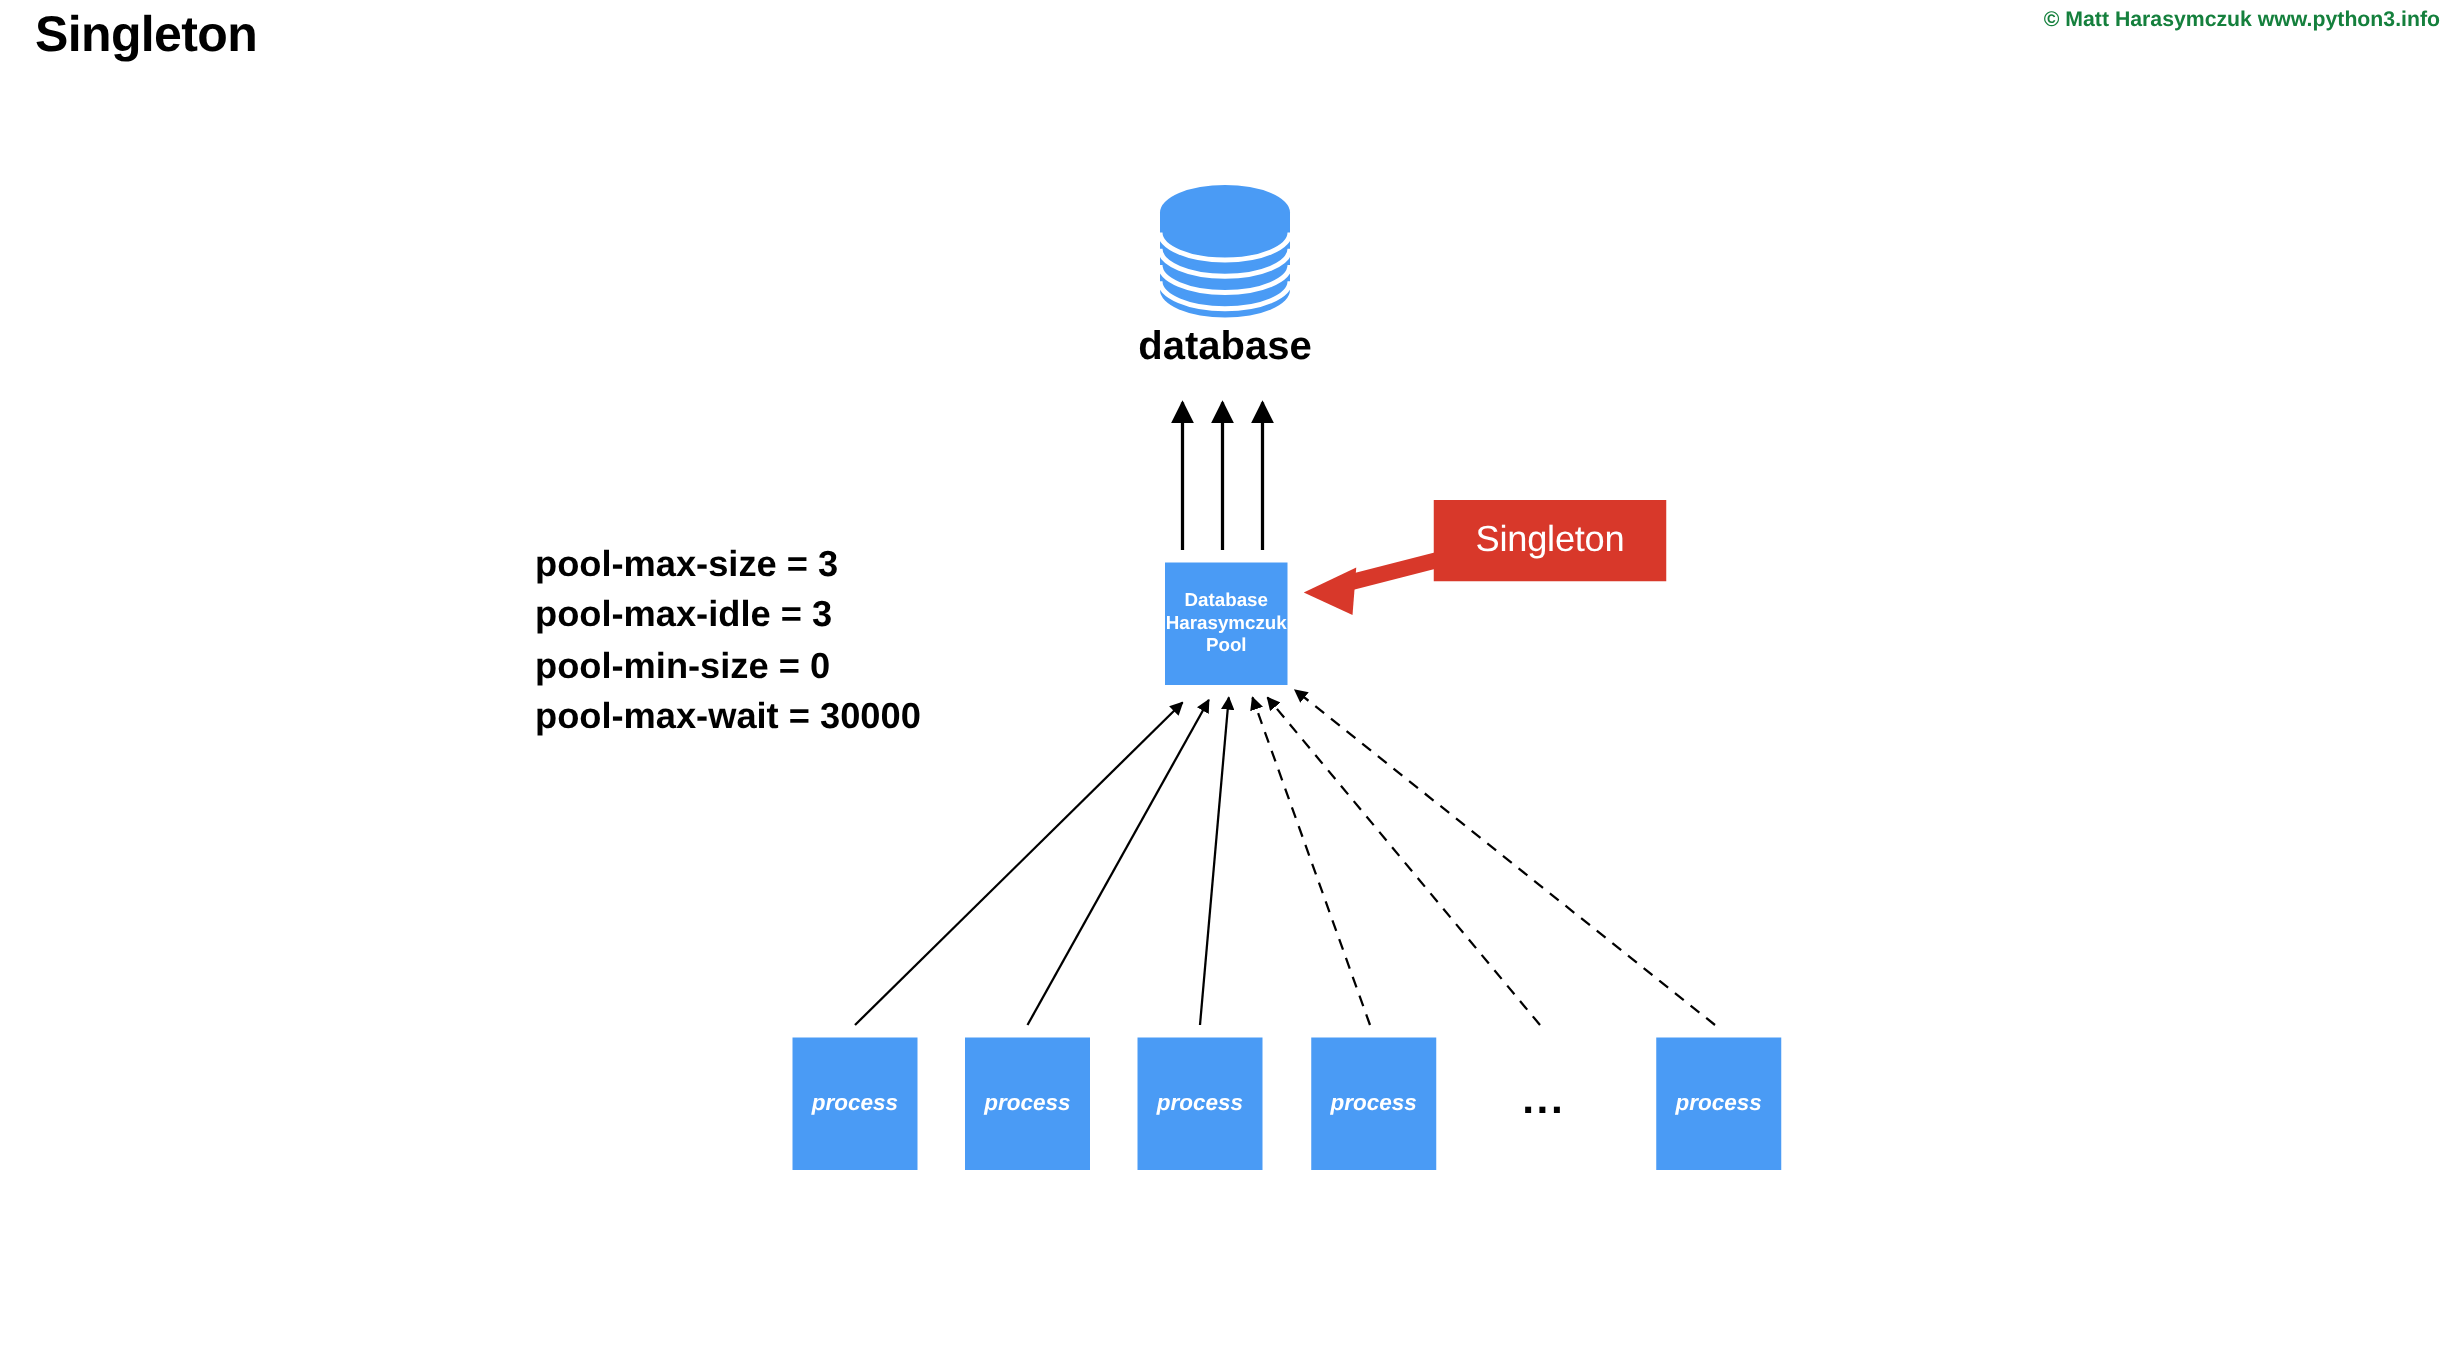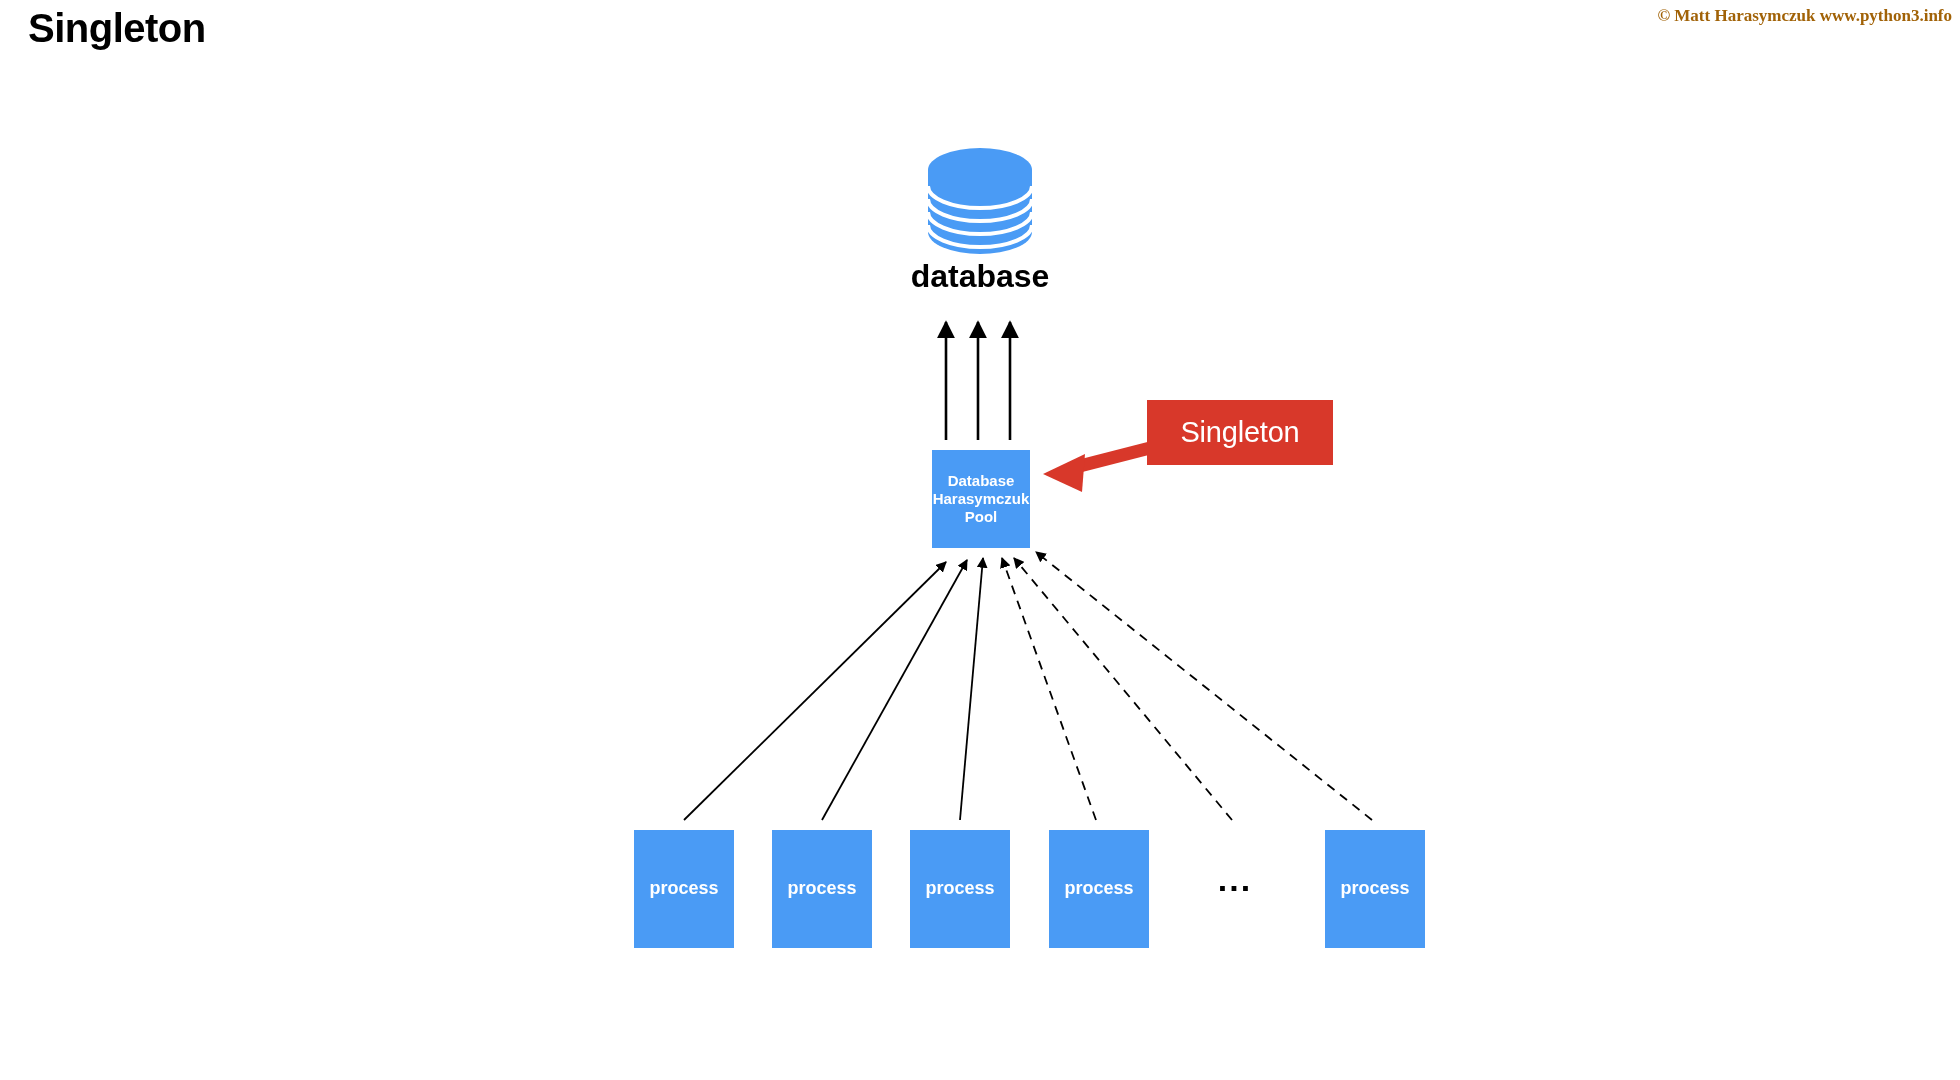--- a/index.html
+++ b/index.html
@@ -35,23 +35,22 @@
     letter-spacing: -0.5px;
     white-space: nowrap;
   }
 
   #copyright {
     position: absolute;
     right: 8px;
     top: 6px;
     font-size: 17px;
     font-weight: 700;
-    color: #a16207;
-    white-space: nowrap;
-    font-family: Liberation Serif, serif;
+    color: #15803d;
+    white-space: nowrap;
   }
 
   
   #diagram-svg {
     position: absolute;
     left: 0;
     top: 0;
     width: 1960px;
     height: 1080px;
     pointer-events: none;
@@ -89,22 +88,23 @@
     left: 932px;
     top: 450px;
     width: 98px;
     height: 98px;
     font-size: 15px;
   }
 
   .process-box {
     top: 830px;
     width: 100px;
-    height: 118px;
+    height: 106px;
     font-size: 18px;
+    font-style: italic;
   }
 
   #process-box-1 { left: 634px; }
   #process-box-2 { left: 772px; }
   #process-box-3 { left: 910px; }
   #process-box-4 { left: 1049px; }
   #process-box-5 { left: 1325px; }
 
   #ellipsis {
     position: absolute;
@@ -206,20 +206,26 @@
       <div>Database</div>
       <div>Harasymczuk</div>
       <div>Pool</div>
     </div>
   </div>
 
   <div id="singleton-callout">
     <span>Singleton</span>
   </div>
 
+  <div id="pool-config">
+    <div>pool-max-size = 3</div>
+    <div>pool-max-idle = 3</div>
+    <div>pool-min-size = 0</div>
+    <div>pool-max-wait = 30000</div>
+  </div>
 
   <div id="process-box-1" class="blue-box process-box">
     <span>process</span>
   </div>
   <div id="process-box-2" class="blue-box process-box">
     <span>process</span>
   </div>
   <div id="process-box-3" class="blue-box process-box">
     <span>process</span>
   </div>

